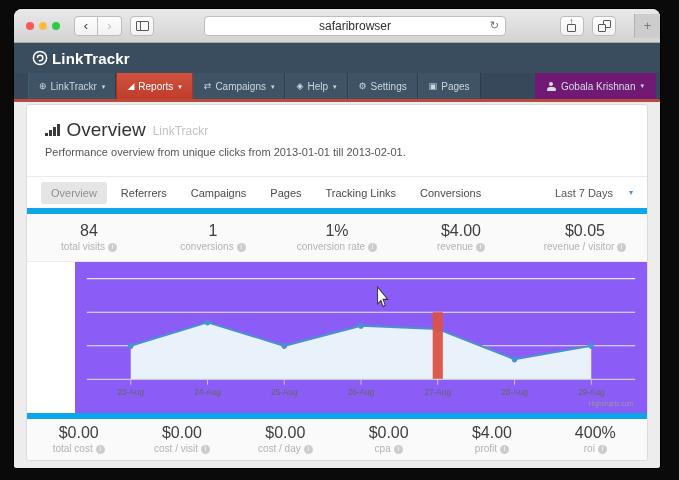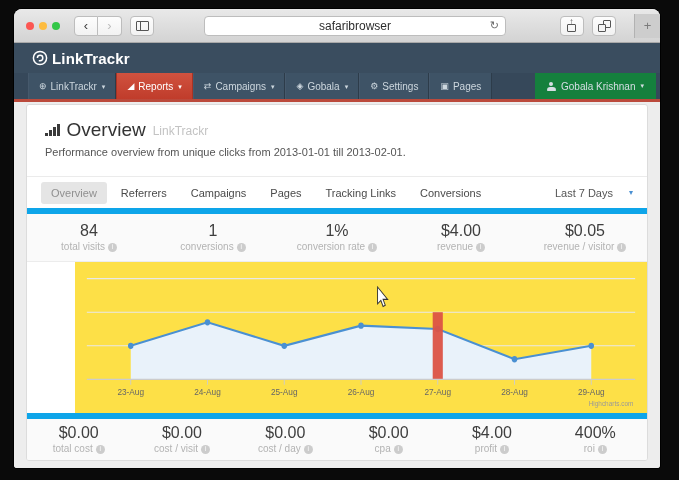--- a/index.html
+++ b/index.html
@@ -70,21 +70,21 @@
   }
   .menu-item .glyph { font-size:9px; line-height:1; }
   .menu-item .caret { font-size:7px; line-height:1; margin-left:1px; }
   .menu-item.active {
     background:linear-gradient(#d0523f,#c03c2b); color:#fff;
     border-left:1px solid #a73324; border-right:1px solid #a73324;
   }
   .menu-spacer { flex:1; }
   .menu-user {
     display:flex; align-items:center; gap:5px; padding:0 12px; margin-right:4px;
-    background:#15803d; color:#d6dee4; font-size:10px; cursor:pointer;
+    background:#701a75; color:#d6dee4; font-size:10px; cursor:pointer;
   }
   .person { position:relative; width:9px; height:9px; }
   .person::before { content:""; position:absolute; top:0; left:2.5px; width:4px; height:4px; border-radius:50%; background:#d6dee4; }
   .person::after { content:""; position:absolute; bottom:0; left:0; width:9px; height:4px; border-radius:4px 4px 1px 1px; background:#d6dee4; }
   .redline { height:3px; flex:0 0 3px; background:#bb4a3c; }
   
   .pagebg { flex:1; background:#ededed; overflow:hidden; }
   .card {
     margin:2px 12px 0 12px; background:#fff;
     border:1px solid #dcdcdc; border-radius:3px; overflow:hidden;
@@ -109,21 +109,21 @@
   .range .caret { color:#4a90d2; font-size:8px; }
   .stats { height:54px; background:#fafafa; display:flex; border-top:6px solid #0ea5e9; border-bottom:1px solid #ececec; }
   .stats.bottom { height:47px; border-bottom:none; }
   .stat { flex:1; display:flex; flex-direction:column; align-items:center; justify-content:center; gap:3px; }
   .stat-value { font-size:16px; color:#3e3e3e; line-height:1; }
   .stat-label { font-size:10px; color:#b3b3b3; display:flex; align-items:flex-end; gap:3px; line-height:1; }
   .info-icon {
     width:9px; height:9px; border-radius:50%; background:#cccccc; color:#fff;
     font-size:6.5px; font-style:normal; display:inline-flex; align-items:center; justify-content:center;
   }
-  .chart-wrap { height:151px; background:#fde047; padding:4px 10px 0 10px;margin-left:48px; }
+  .chart-wrap { height:151px; background:#8b5cf6; padding:4px 10px 0 10px;margin-left:48px; }
   .chart-wrap svg { width:100%; height:100%; display:block; }
 </style>
 </head>
 <body>
 
 <div class="window">
 
   <div class="chrome">
     <div class="traffic">
       <span style="background: rgb(252, 87, 83);"></span>
@@ -184,21 +184,21 @@
           <span class="label">Reports</span>
           <span class="caret">▾</span>
         </div>
         <div class="menu-item">
           <span class="glyph">⇄</span>
           <span class="label">Campaigns</span>
           <span class="caret">▾</span>
         </div>
         <div class="menu-item">
           <span class="glyph">◈</span>
-          <span class="label">Gobala</span>
+          <span class="label">Help</span>
           <span class="caret">▾</span>
         </div>
         <div class="menu-item">
           <span class="glyph">⚙</span>
           <span class="label">Settings</span>
         </div>
         <div class="menu-item">
           <span class="glyph">▣</span>
           <span class="label">Pages</span>
         </div>

